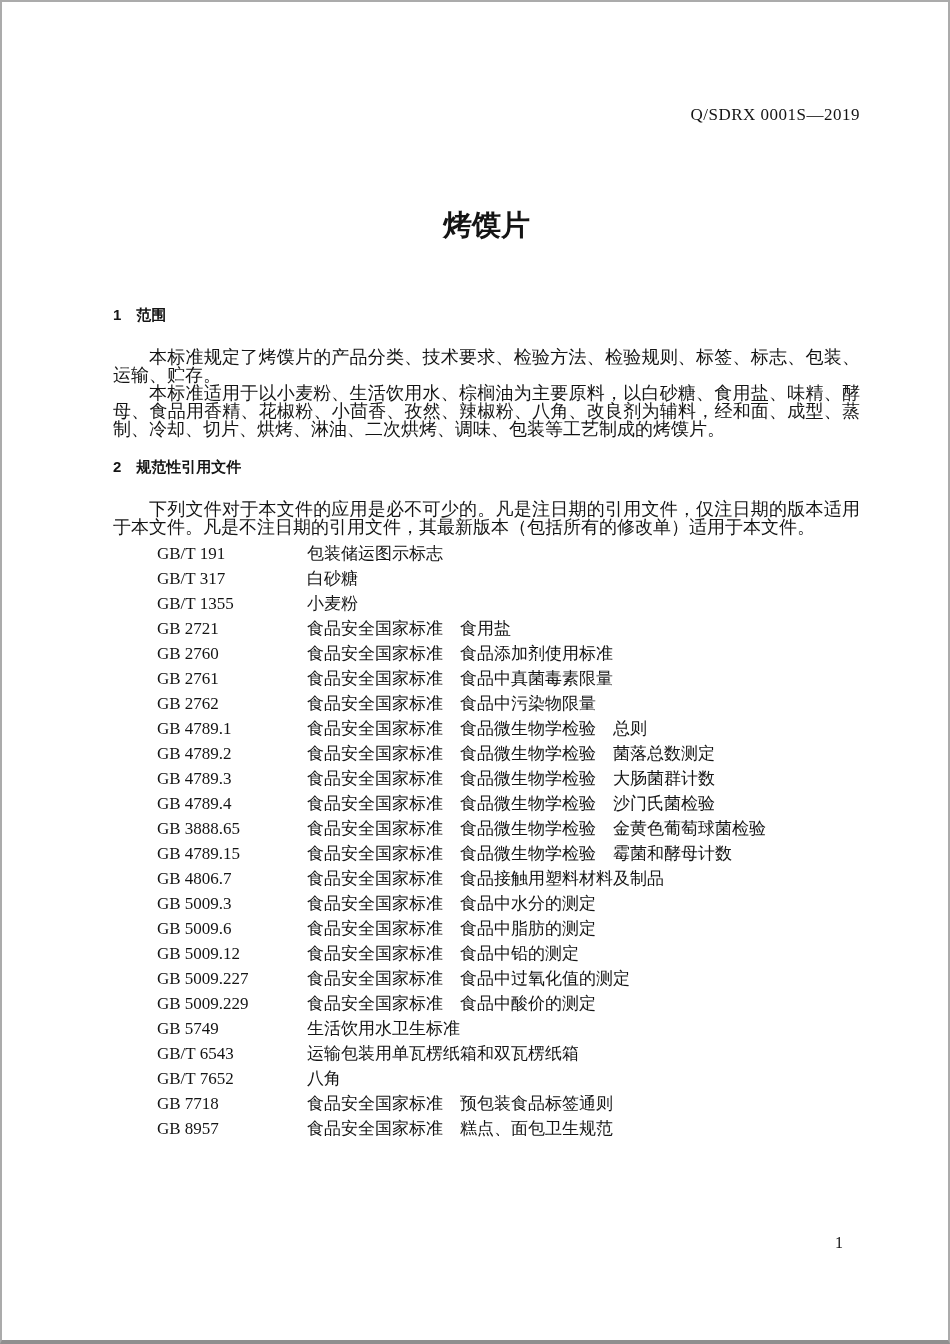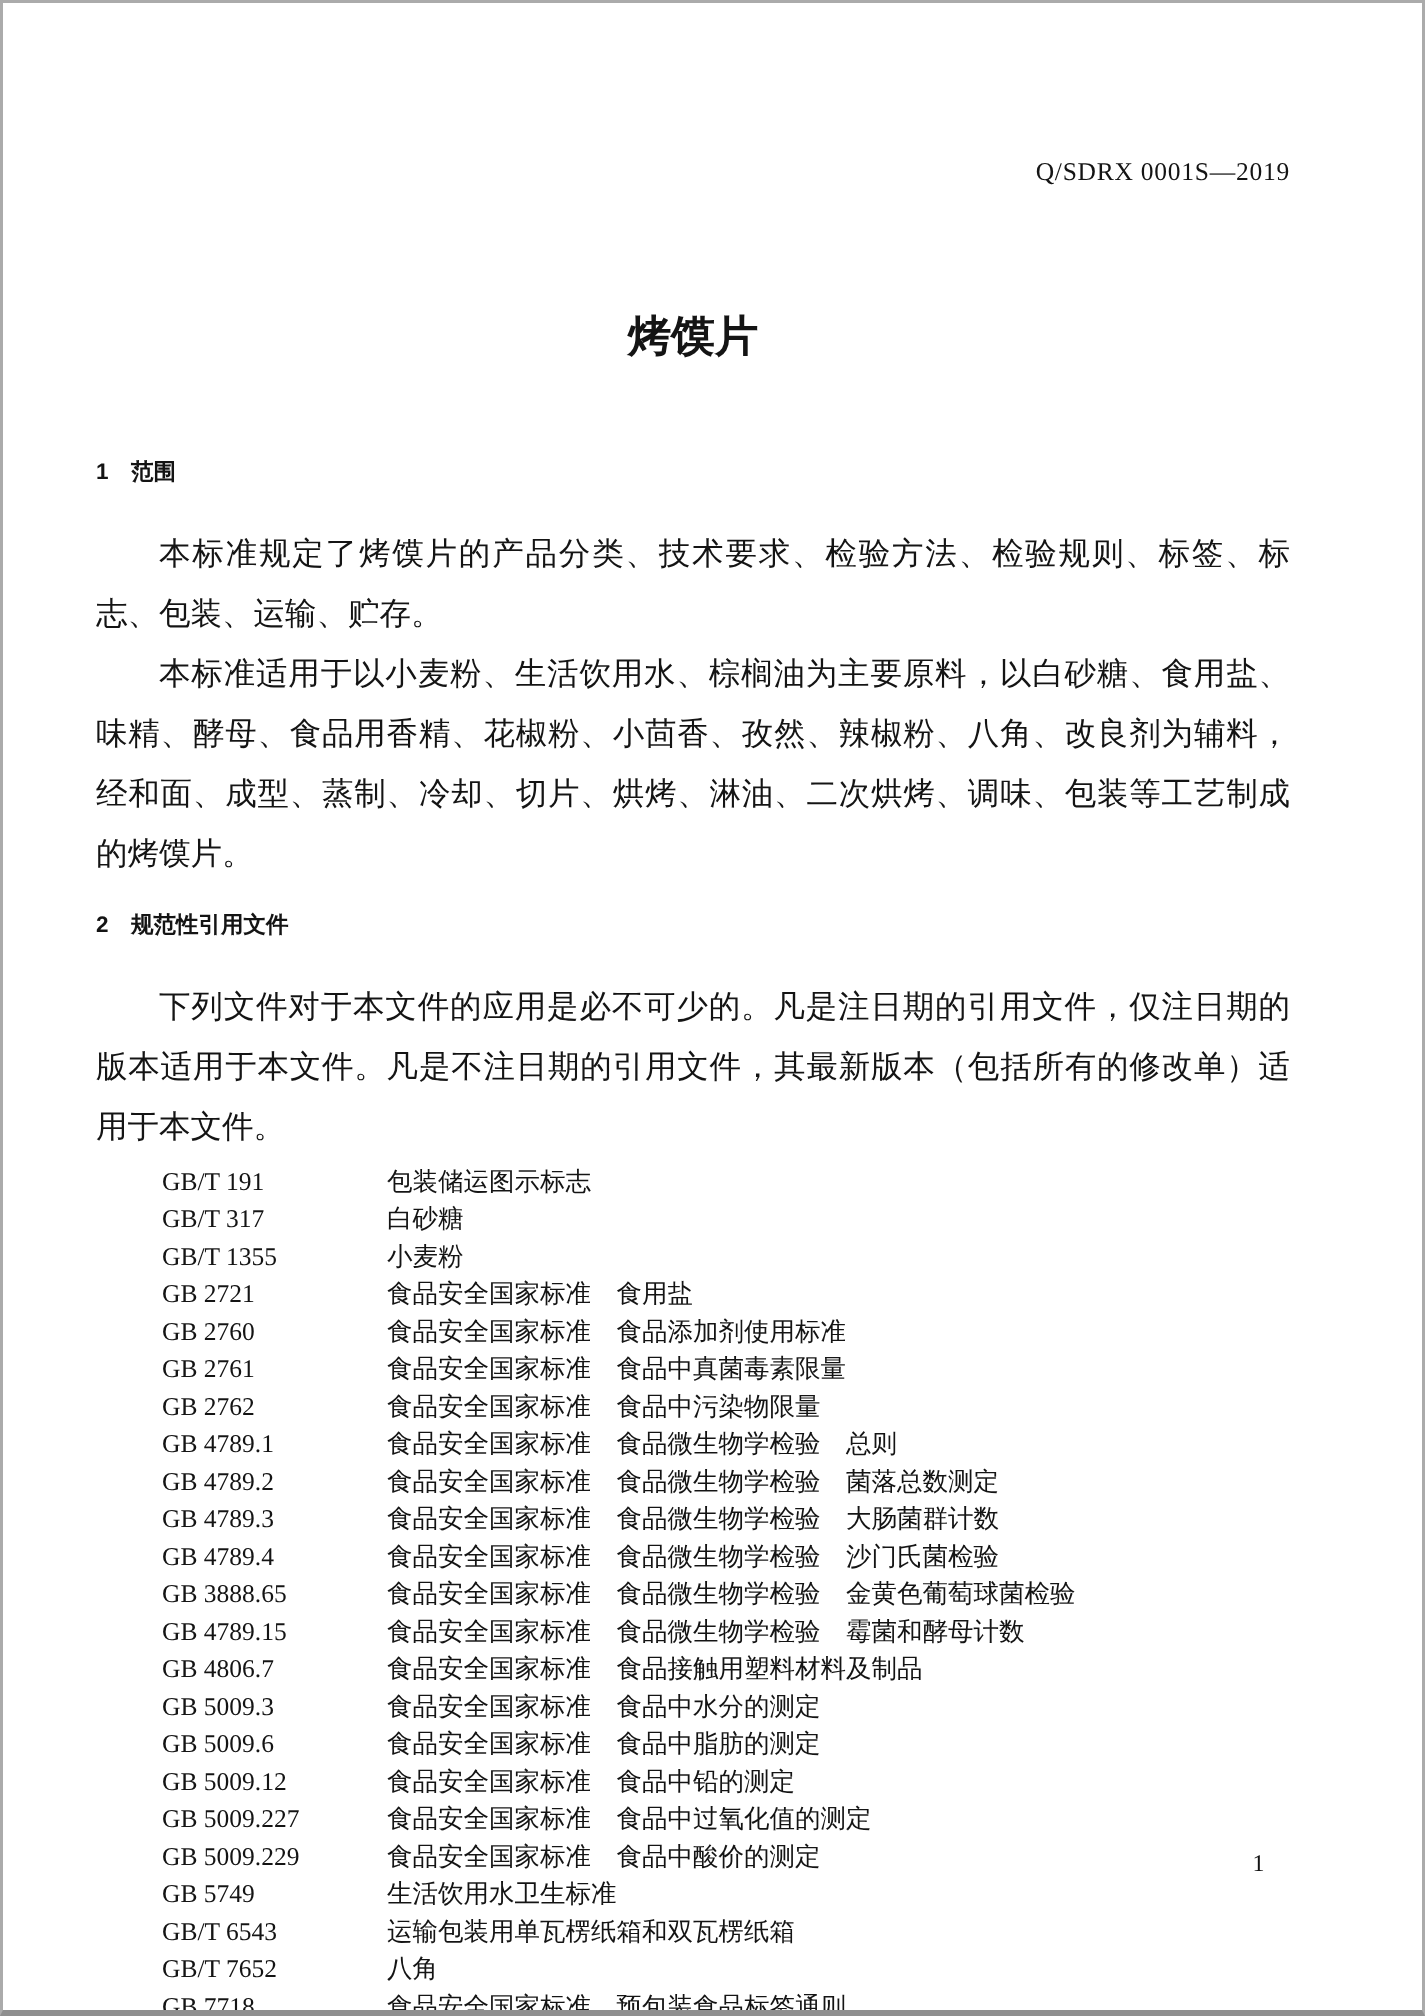--- a/index.html
+++ b/index.html
@@ -10,21 +10,21 @@
     font-family: "Liberation Serif", "DejaVu Serif", serif;
     color: #141414;
   }
   .page {
     position: relative;
     width: 950px;
     height: 1344px;
     background: #ffffff;
     border: 2px solid #ababab;
     border-bottom: 4px solid #8f8f8f;
-    padding: 0 88px 0 62px;
+    padding: 0 88px 0 111px;
     overflow: hidden;
   }
   .doc-code {
     margin-top: 103px;
     text-align: right;
     font-size: 17px;
     letter-spacing: 0.5px;
     white-space: pre;
   }
   .doc-title {
@@ -38,25 +38,26 @@
   .sec-heading {
     font-size: 15px;
     line-height: 24px;
     font-weight: 700;
     font-family: "Liberation Sans", "DejaVu Sans", sans-serif;
     white-space: pre-wrap;
   }
   .sec-heading.first { margin-top: 58px; }
   .sec-heading.second { margin-top: 16px; }
   .para {
-    font-size: 21px;
-    line-height: 40px;
+    font-size: 18px;
+    line-height: 18px;
     text-align: justify;
     text-indent: 2em;
     white-space: pre-wrap;
+    font-family: Liberation Mono, monospace;
   }
   .para.lead { margin-top: 22px; }
   .ref-list { margin-top: 4px; }
   .ref-row {
     display: flex;
     font-size: 17px;
     line-height: 25px;
     margin-left: 44px;
   }
   .ref-code {

